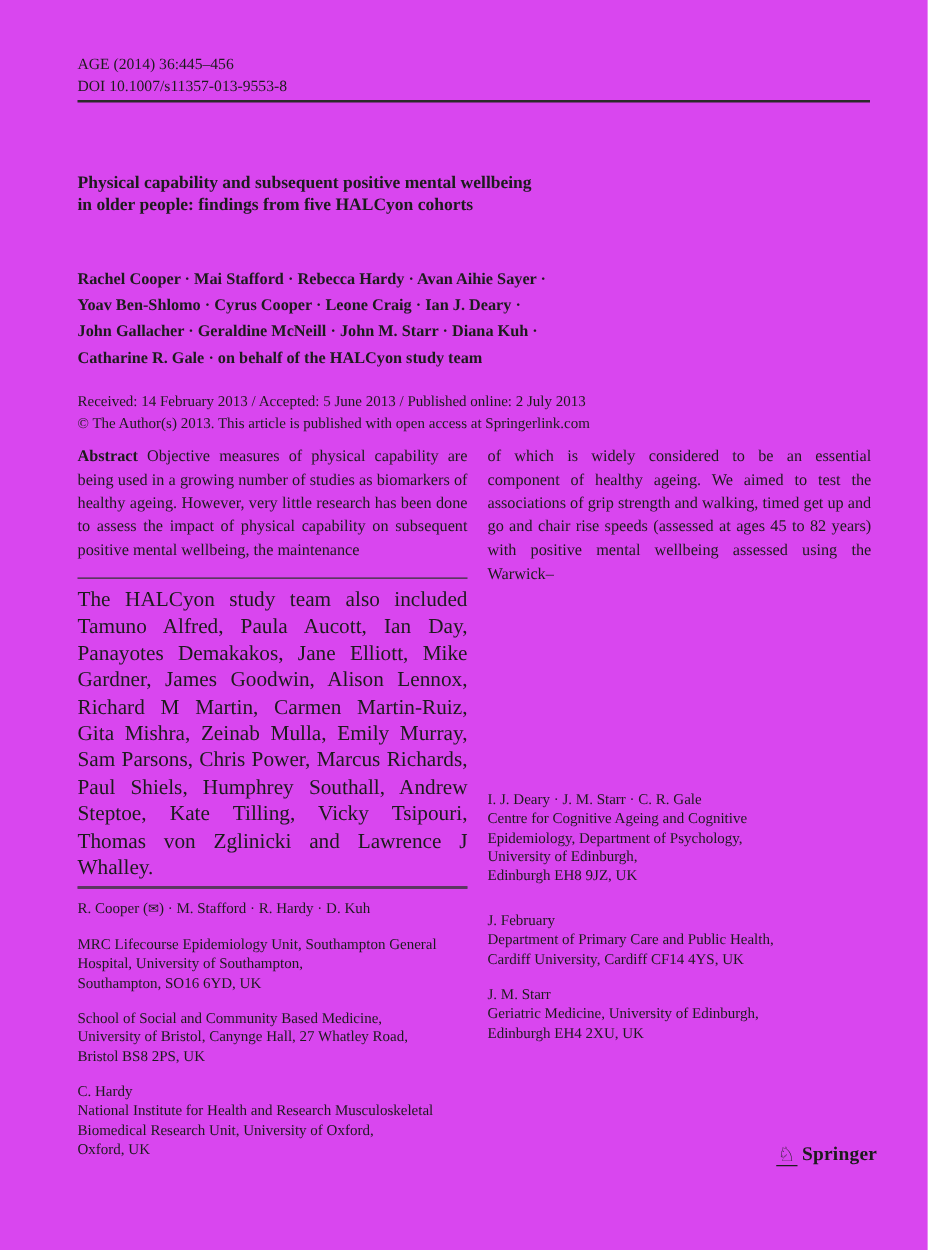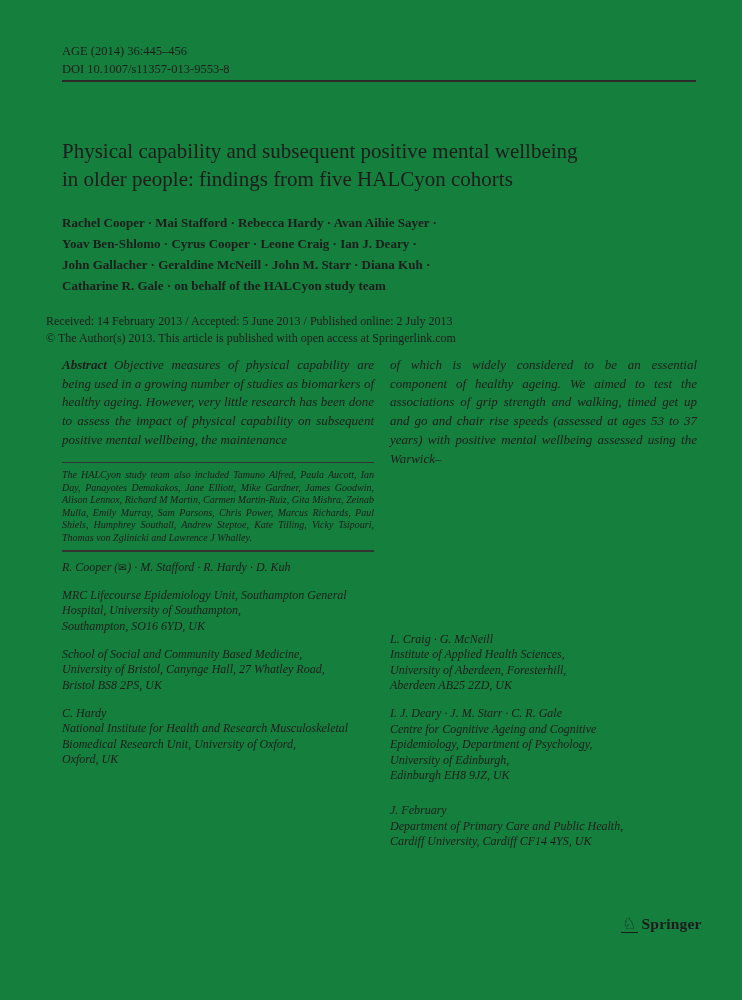--- a/index.html
+++ b/index.html
@@ -4,70 +4,70 @@
 <style>
   * { margin: 0; padding: 0; box-sizing: border-box; }
   html, body { background: #ffffff; }
   body {
     width: 742px; height: 1000px;
     font-family: "Liberation Serif", serif;
     color: #1c1c1c;
     position: relative;
     overflow: hidden;
   }
-  .page { position: absolute; inset: 0; background: #15803d; }
+  .page { position: absolute; inset: 0; background: #d946ef; }
 
   .journal-header {
     position: absolute; left: 62px; top: 43px;
     font-size: 12.5px; line-height: 1.42;
     white-space: pre-line;
   }
   .head-rule {
     position: absolute; left: 62px; top: 80px;
     width: 634px; height: 2px; background: #2a2a2a;
   }
 
   .article-title {
     position: absolute; left: 62px; top: 138px; width: 620px;
-    font-size: 21px; font-weight: normal; line-height: 1.32;
+    font-size: 14px; font-weight: bold; line-height: 1.32;
     white-space: pre-line;
   }
 
   .authors {
     position: absolute; left: 62px; top: 212px; width: 560px;
     font-size: 13px; font-weight: bold; line-height: 1.62;
     white-space: pre-line;
     font-family: Liberation Serif, serif;
   }
 
   .dates {
-    position: absolute; left: 46px; top: 313px; width: 560px;
+    position: absolute; left: 62px; top: 313px; width: 560px;
     font-size: 12px; line-height: 1.38;
     white-space: pre-line;
   }
 
   .columns {
     position: absolute; left: 62px; top: 356px; width: 635px;
-    display: flex; gap: 16px; font-style: italic;
+    display: flex; gap: 16px;
   }
   .col { position: relative; }
   .col-left  { width: 312px; }
   .col-right { width: 307px; }
 
   .abstract-par {
     font-size: 13px; line-height: 1.44;
     text-align: justify;
   }
   .abstract-label { font-weight: bold; margin-right: 0.55em; }
 
   .left-lower { position: absolute; top: 106px; left: 0; width: 312px; }
 
   .fn-rule { border: none; height: 1px; background: #333; width: 100%; }
   .fn-par {
-    font-size: 10px; line-height: 1.26; text-align: justify;
+    font-size: 17px; line-height: 1.26; text-align: justify;
     margin: 6px 0 5px 0;
   }
   .esm-label { font-weight: bold; margin-right: 0.45em; }
 
   .affil-stack { margin-top: 8px; }
   .affil-right { position: absolute; top: 276px; left: 0; width: 307px; }
   .affil-block {
     font-size: 12px; line-height: 1.28;
     margin-bottom: 13px;
   }
@@ -142,40 +142,39 @@
             <span class="affil-names">C. Hardy</span>
             <span class="affil-lines">National Institute for Health and Research Musculoskeletal
 Biomedical Research Unit, University of Oxford,
 Oxford, UK</span>
           </div>
         </div>
       </div>
     </div>
 
     <div class="col col-right">
-      <p class="abstract-par">of which is widely considered to be an essential component of healthy ageing. We aimed to test the associations of grip strength and walking, timed get up and go and chair rise speeds (assessed at ages 53 to 37 years) with positive mental wellbeing assessed using the Warwick–</p>
+      <p class="abstract-par">of which is widely considered to be an essential component of healthy ageing. We aimed to test the associations of grip strength and walking, timed get up and go and chair rise speeds (assessed at ages 45 to 82 years) with positive mental wellbeing assessed using the Warwick–</p>
 
       <div class="affil-right">
-        <div class="affil-block">
-          <span class="affil-names">L. Craig · G. McNeill</span>
-          <span class="affil-lines">Institute of Applied Health Sciences,
-University of Aberdeen, Foresterhill,
-Aberdeen AB25 2ZD, UK</span>
-        </div>
         <div class="affil-block" style="margin-bottom:20px;">
           <span class="affil-names">I. J. Deary · J. M. Starr · C. R. Gale</span>
           <span class="affil-lines">Centre for Cognitive Ageing and Cognitive
 Epidemiology, Department of Psychology,
 University of Edinburgh,
 Edinburgh EH8 9JZ, UK</span>
         </div>
         <div class="affil-block">
           <span class="affil-names">J. February</span>
           <span class="affil-lines">Department of Primary Care and Public Health,
 Cardiff University, Cardiff CF14 4YS, UK</span>
+        </div>
+        <div class="affil-block">
+          <span class="affil-names">J. M. Starr</span>
+          <span class="affil-lines">Geriatric Medicine, University of Edinburgh,
+Edinburgh EH4 2XU, UK</span>
         </div>
       </div>
     </div>
 
   </div>
 
   <div class="publisher">
     <span class="knight">♘</span>
     <span>Springer</span>
   </div>

